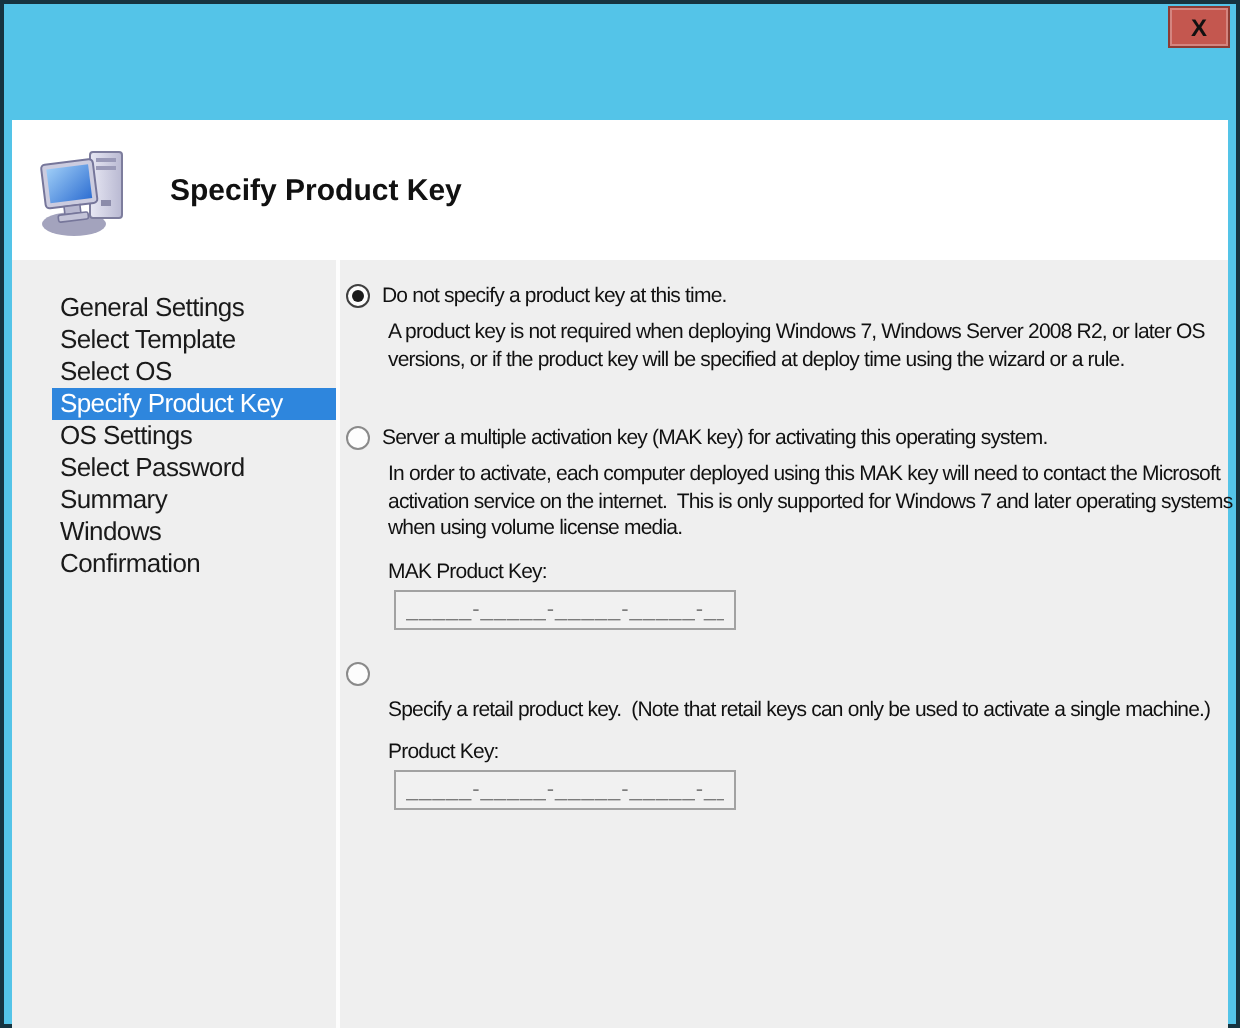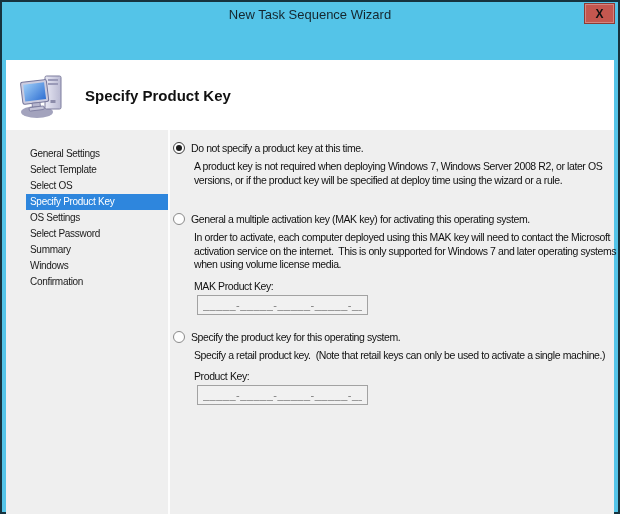--- a/index.html
+++ b/index.html
@@ -34,21 +34,21 @@
     display:flex; align-items:center;
   }
   .header-icon { width:46px; height:48px; margin-left:13px; flex:0 0 46px; }
   .header-title { font-size:15px; font-weight:bold; color:#111; margin-left:20px; }
   .main { flex:1; display:flex; min-height:0; }
   .sidebar { width:162px; flex:0 0 162px; padding-top:16px; }
   .v-divider { width:2px; flex:0 0 2px; background:#fdfdfd; }
   .nav-item {
     height:16px; line-height:16px;
     margin-left:20px; padding-left:4px;
-    font-size:10px; letter-spacing:-0.3px; color:#1a1a1a;
+    font-size:13px; letter-spacing:-0.3px; color:#1a1a1a;
     white-space:nowrap; cursor:default;
   }
   .nav-item.active { background:#2e86dd; color:#ffffff; }
   .right-col { flex:1; display:flex; flex-direction:row; min-width:0; }
   .content { flex:1; padding:10px 0 0 3px; }
   .opt-row { display:flex; align-items:center; height:16px; }
   .radio {
     width:12px; height:12px; border-radius:50%;
     background:#fdfdfd; border:1px solid #8a8a8a;
     margin-right:6px; position:relative; flex:0 0 12px; cursor:pointer;
@@ -86,21 +86,20 @@
   }
   .btn-previous { width:62px; background:#c9e7f9; border-color:#4d9fd8; }
   .btn-next { width:60px; border-color:#2e2e2e; }
   .btn-cancel { width:46px; }
 </style>
 </head>
 <body>
 
 <div class="window">
   <div class="titlebar">
-    <span class="title-text">New Task Sequence Wizard</span>
     <div class="close-btn">X</div>
   </div>
 
   <div class="frame">
 
     <div class="header">
       <svg class="header-icon" viewBox="0 0 46 48" xmlns="http://www.w3.org/2000/svg">
         <defs>
           <linearGradient id="scr" x1="0" y1="0" x2="1" y2="1">
             <stop offset="0" stop-color="#9ecdf7"></stop>
@@ -151,31 +150,30 @@
             <div class="opt-row">
               <div class="radio sel"></div>
               <span class="opt-label">Do not specify a product key at this time.</span>
             </div>
             <div class="opt-desc">A product key is not required when deploying Windows 7, Windows Server 2008 R2, or later OS versions, or if the product key will be specified at deploy time using the wizard or a rule.</div>
           </div>
 
           <div class="opt2">
             <div class="opt-row">
               <div class="radio"></div>
-              <span class="opt-label">General a multiple activation key (MAK key) for activating this operating system.</span>
+              <span class="opt-label">Server a multiple activation key (MAK key) for activating this operating system.</span>
             </div>
             <div class="opt-desc">In order to activate, each computer deployed using this MAK key will need to contact the Microsoft activation service on the internet.  This is only supported for Windows 7 and later operating systems when using volume license media.</div>
             <div class="field-label">MAK Product Key:</div>
             <input class="key-input" type="text" disabled="" value="_____-_____-_____-_____-_____" style="">
           </div>
 
           <div class="opt3">
             <div class="opt-row">
               <div class="radio"></div>
-              <span class="opt-label">Specify the product key for this operating system.</span>
             </div>
             <div class="opt-desc">Specify a retail product key.  (Note that retail keys can only be used to activate a single machine.)</div>
             <div class="field-label">Product Key:</div>
             <input class="key-input" type="text" disabled="" value="_____-_____-_____-_____-_____" style="">
           </div>
 
         </div>
 
         <div class="footer">
           <button class="btn btn-previous">Previous</button>

